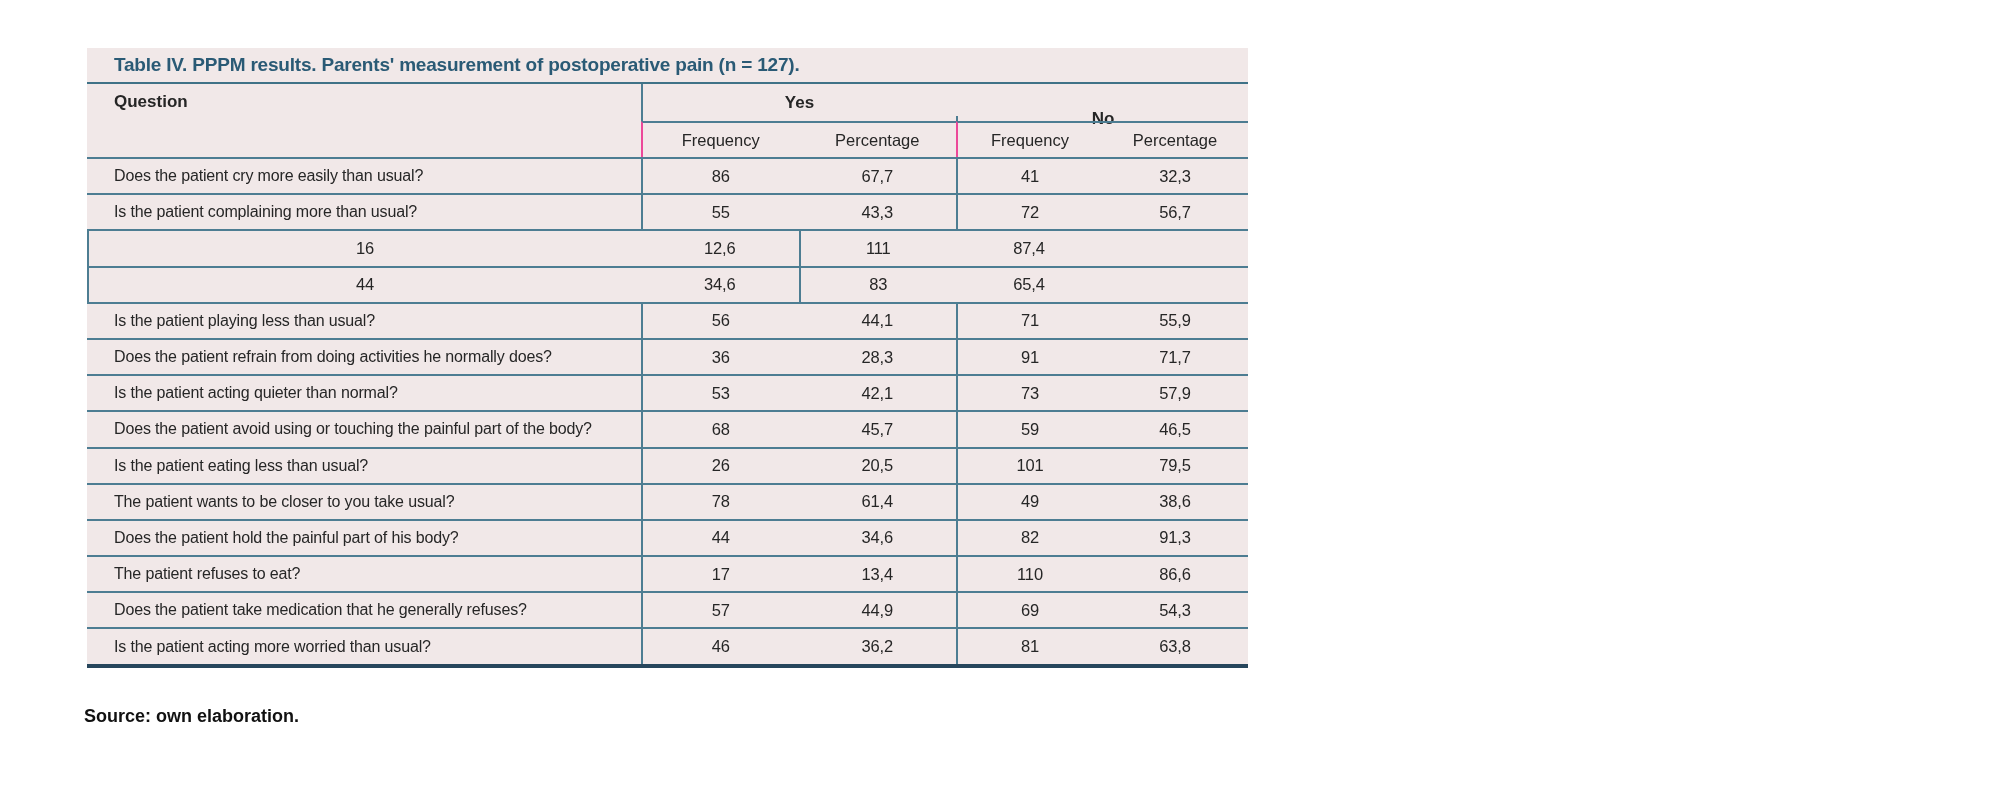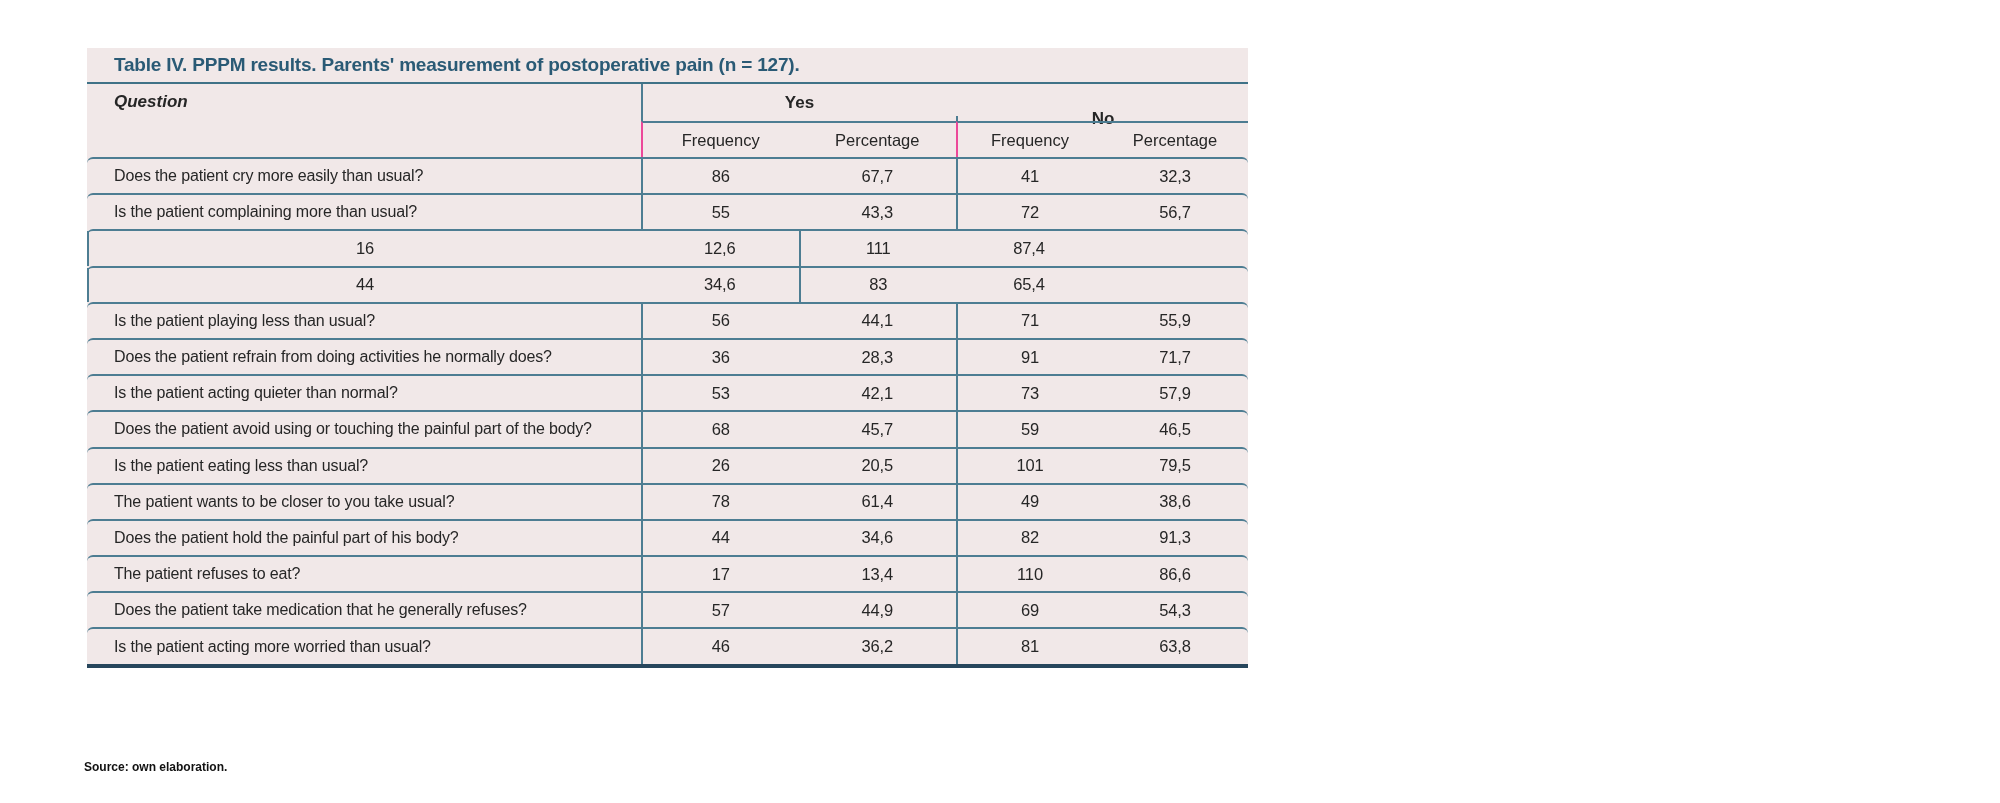--- a/index.html
+++ b/index.html
@@ -50,21 +50,20 @@
     font-size: 17px;
     box-sizing: border-box;
   }
   .th.question-head {
     grid-row: 1 / 3;
     grid-column: 1;
     justify-content: flex-start;
     align-items: flex-start;
     padding: 8px 0 0 27px;
     font-weight: bold;
-    font-style: italic;
   }
   .th.yes-head {
     grid-row: 1;
     grid-column: 2 / 4;
     font-weight: bold;
     border-left: 2px solid #4d7d92;
   }
   .th.no-head {
     grid-row: 1;
     grid-column: 4 / 6;
@@ -83,21 +82,20 @@
   .th.sub.c3 { grid-column: 3; }
   .th.sub.c4 { grid-column: 4; }
   .th.sub.c5 { grid-column: 5; }
 
   .tbody .trow {
     display: grid;
     grid-template-columns: 554px 157.5px 157.5px 146px 146px;
     height: 36.2px;
     border-top: 2px solid #4d7d92;
     box-sizing: border-box;
-    border-radius: 6px;
   }
   .cell {
     display: flex;
     align-items: center;
     box-sizing: border-box;
     font-size: 16px;
     letter-spacing: -0.15px;
     color: #262626;
   }
   .cell.qcell {
@@ -108,22 +106,22 @@
   }
   .cell.ncell {
     justify-content: center;
     font-size: 16.5px;
   }
   .cell.colsep { border-left: 2px solid #4d7d92; }
 
   .source-note {
     position: absolute;
     left: 84px;
-    top: 760px;
-    font-size: 12px;
+    top: 706px;
+    font-size: 18px;
     font-weight: bold;
     color: #111111;
   }
 </style>
 </head>
 <body>
 
 <div class="canvas">
 
   <div class="pppm-table">

